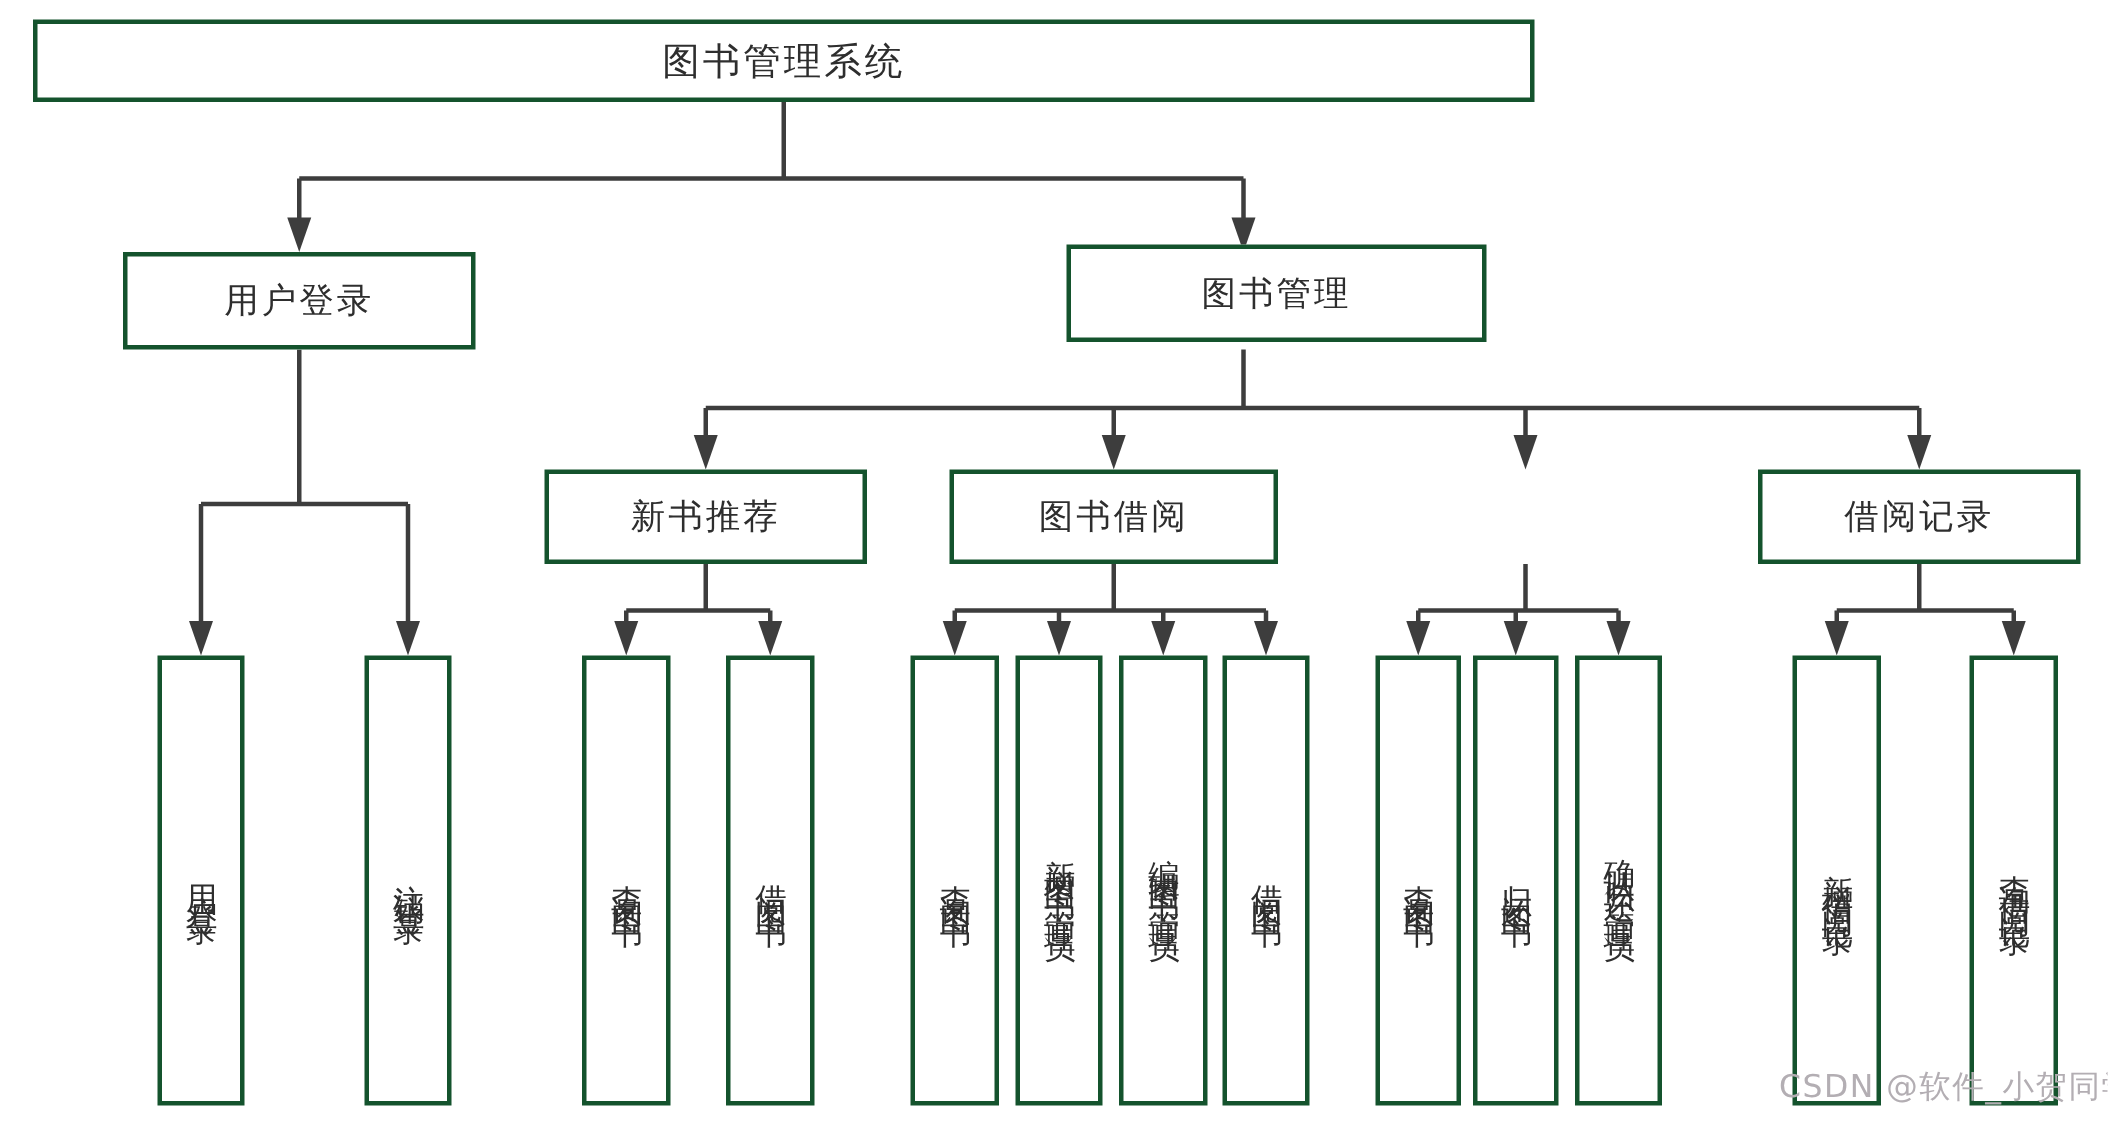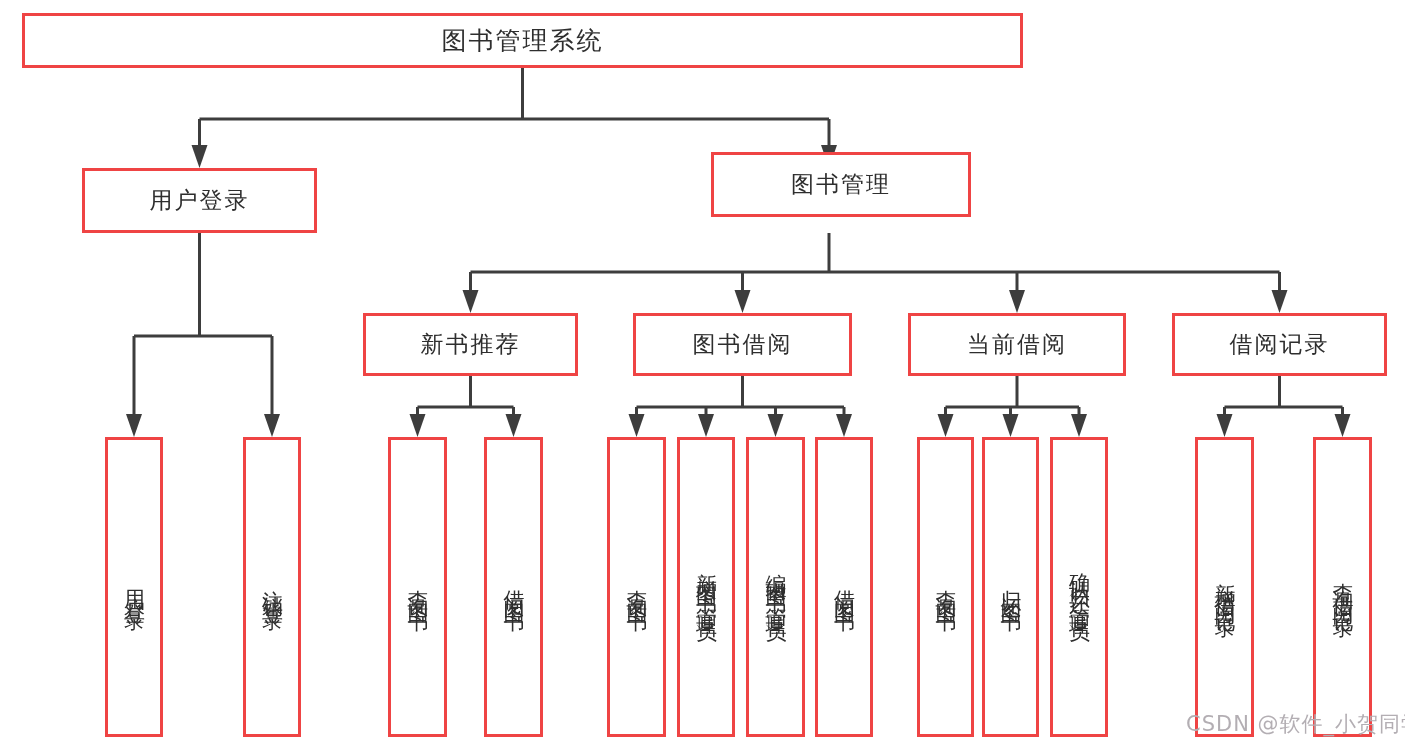--- a/index.html
+++ b/index.html
@@ -18,21 +18,21 @@
     pointer-events: none;
   }
   svg.connectors polyline {
     fill: none; stroke: #3d3d3d; stroke-width: 3px;
   }
   svg.connectors line { stroke: #3d3d3d; stroke-width: 3px; }
   svg.connectors polygon { fill: #3d3d3d; stroke: none; }
   .node {
     position: absolute;
     background: #ffffff;
-    border: 3px solid #ef4444;
+    border: 3px solid #14532d;
     display: flex;
     align-items: center;
     justify-content: center;
     text-align: center;
   }
   .h-node .lbl {
     font-size: 23px;
     letter-spacing: 2px;
     white-space: nowrap;
   }
@@ -135,33 +135,30 @@
     </g>
   </svg>
 
   <div class="node h-node root-node" style="left:22px; top:13px; width:1001px; height:55px;">
     <span class="lbl">图书管理系统</span>
   </div>
 
   <div class="node h-node" style="left:82px; top:168px; width:235px; height:65px;">
     <span class="lbl">用户登录</span>
   </div>
-  <div class="node h-node" style="left:711px; top:152px; width:260px; height:65px;font-family:Liberation Mono, monospace;">
+  <div class="node h-node" style="left:711px; top:163px; width:280px; height:65px;font-family:Liberation Mono, monospace;">
     <span class="lbl">图书管理</span>
   </div>
 
   <div class="node h-node" style="left:633px; top:313px; width:219px; height:63px;">
     <span class="lbl">图书借阅</span>
   </div>
   <div class="node h-node" style="left:363px; top:313px; width:215px; height:63px;">
     <span class="lbl">新书推荐</span>
   </div>
-  <div class="node h-node" style="left:908px; top:313px; width:218px; height:63px;">
-    <span class="lbl">当前借阅</span>
-  </div>
   <div class="node h-node" style="left:1172px; top:313px; width:215px; height:63px;justify-content:center;">
     <span class="lbl">借阅记录</span>
   </div>
 
   <div class="node v-node" style="left:105px; top:437px; width:58px; height:300px;">
     <span class="lbl">用户登录</span>
   </div>
   <div class="node v-node" style="left:243px; top:437px; width:58px; height:300px;">
     <span class="lbl">注销登录</span>
   </div>

